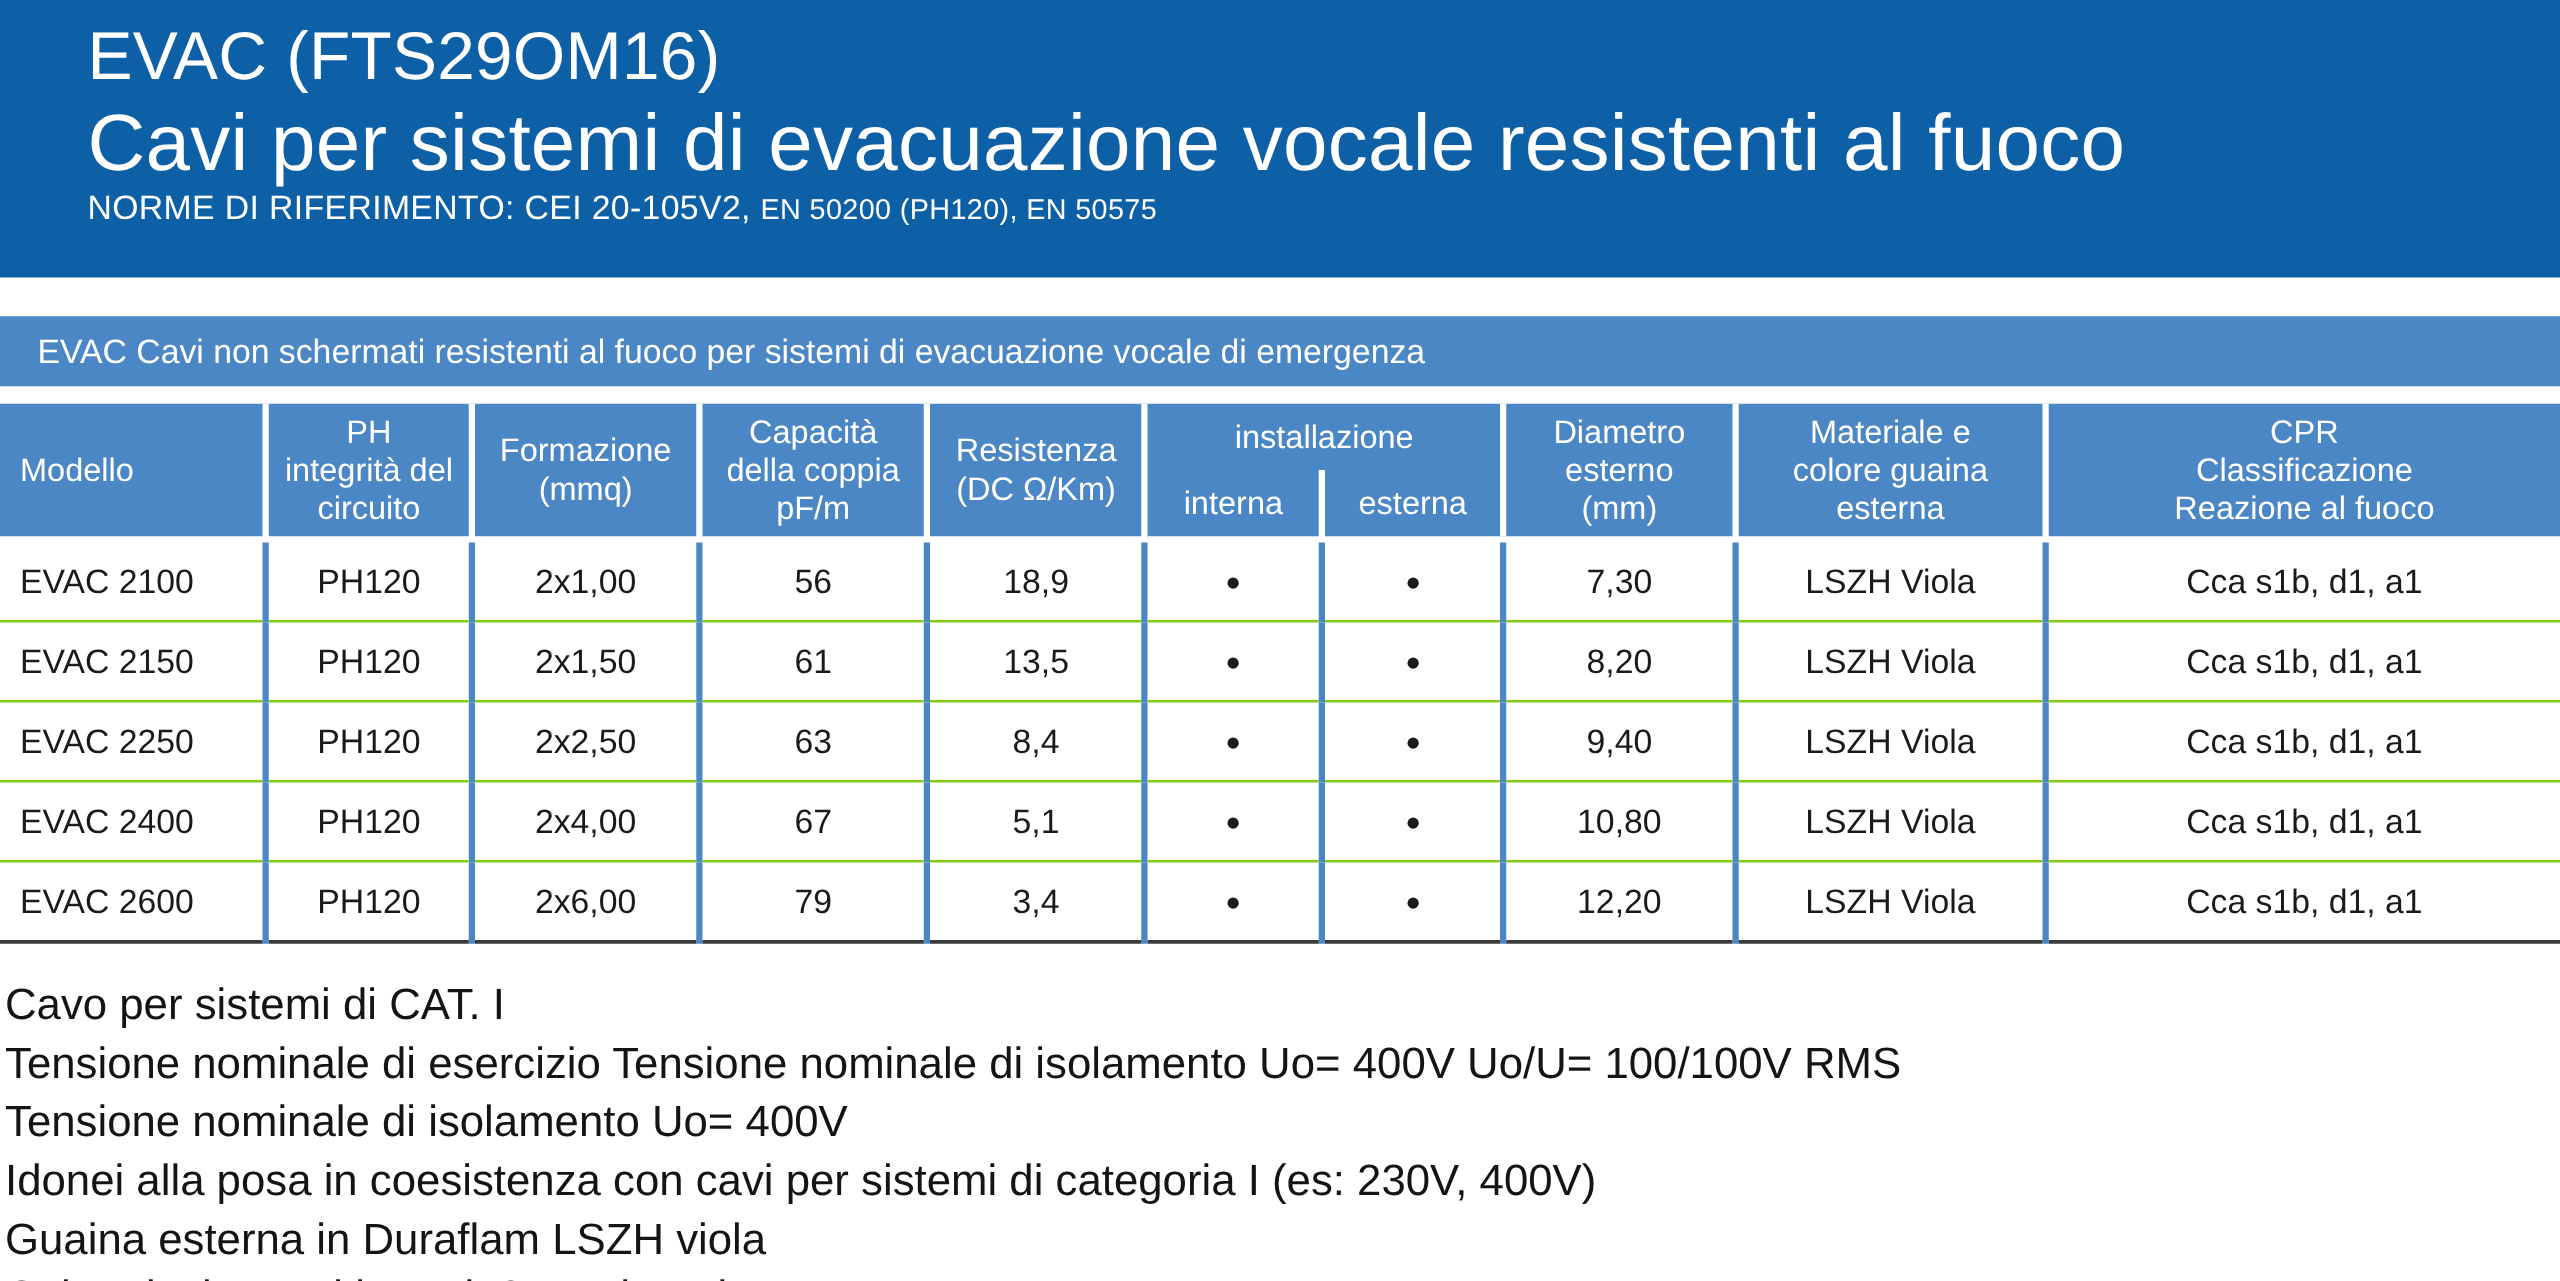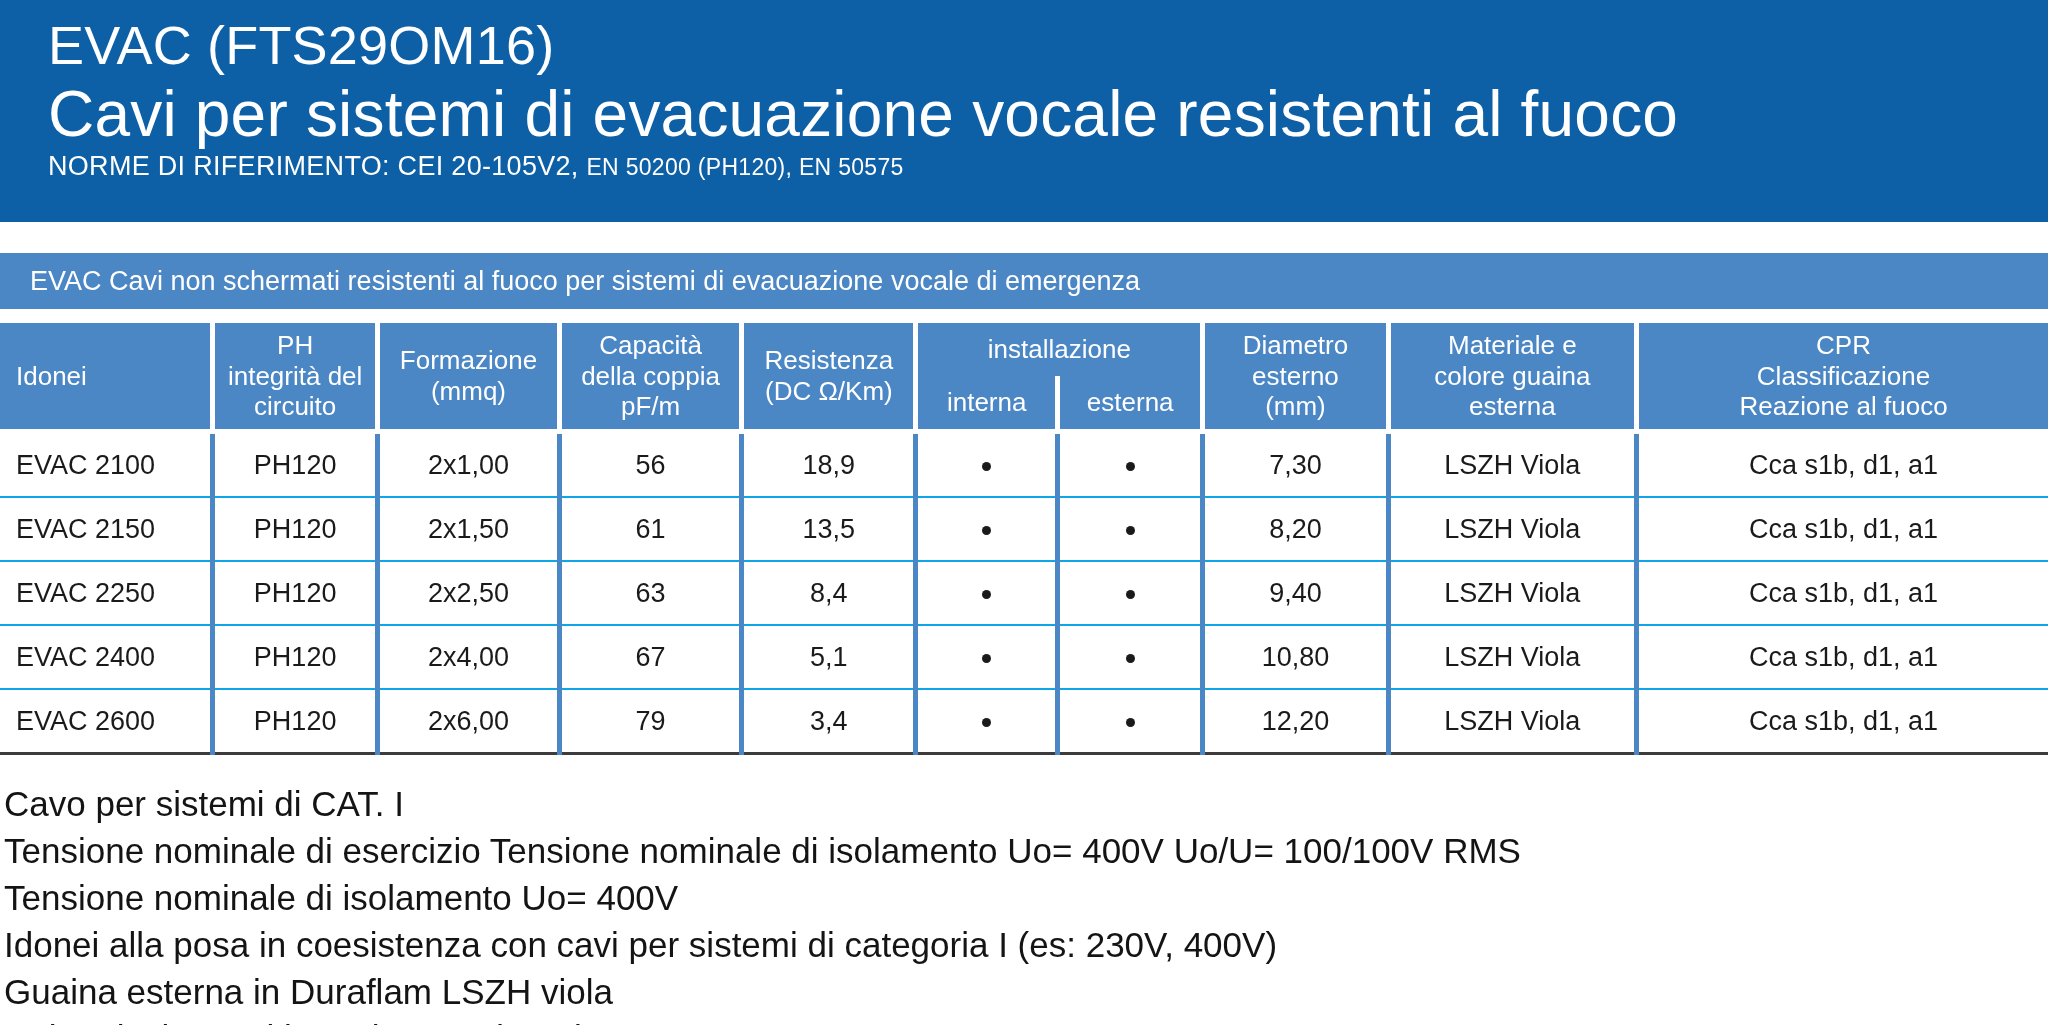--- a/index.html
+++ b/index.html
@@ -12,21 +12,21 @@
     height: 1025px;
     font-family: "Liberation Sans", sans-serif;
     overflow: hidden;
   }
 
   
   .banner {
     background: #0D5FA6;
     height: 222px;
     box-sizing: border-box;
-    padding: 14px 0 0 48px;
+    padding: 14px 0 0 70px;
     color: #ffffff;
     position: relative;
   }
   .banner-title {
     font-size: 54px;
     line-height: 1.16;
     font-weight: 400;
     letter-spacing: 0.2px;
     white-space: nowrap;
   }
@@ -89,21 +89,21 @@
   table.spec th.last {
     border-right: none;
   }
   table.spec td {
     font-size: 27px;
     color: #1a1a1a;
     text-align: center;
     height: 62px;
     padding: 0 6px;
     border-right: 5px solid #4B86C5;
-    border-bottom: 2px solid #0ea5e9;
+    border-bottom: 2px solid #84cc16;
     background: #ffffff;
     vertical-align: middle;
   }
   table.spec td.first {
     text-align: left;
     padding-left: 16px;
   }
   table.spec td.last {
     border-right: none;
   }
@@ -167,21 +167,21 @@
       <col style="width:147px">
       <col style="width:140px">
       <col style="width:114px">
       <col style="width:117px">
       <col style="width:149px">
       <col style="width:200px">
       <col style="width:331px">
     </colgroup>
     <thead>
       <tr>
-        <th class="first" rowspan="2" style="background: rgb(75, 134, 197);">Idonei</th>
+        <th class="first" rowspan="2" style="background: rgb(75, 134, 197);">Modello</th>
         <th rowspan="2" style="background: rgb(75, 134, 197);">
           <div>PH</div>
           <div>integrità del</div>
           <div>circuito</div>
         </th>
         <th rowspan="2" style="background: rgb(75, 134, 197);">
           <div>Formazione</div>
           <div>(mmq)</div>
         </th>
         <th rowspan="2" style="background: rgb(75, 134, 197);">

